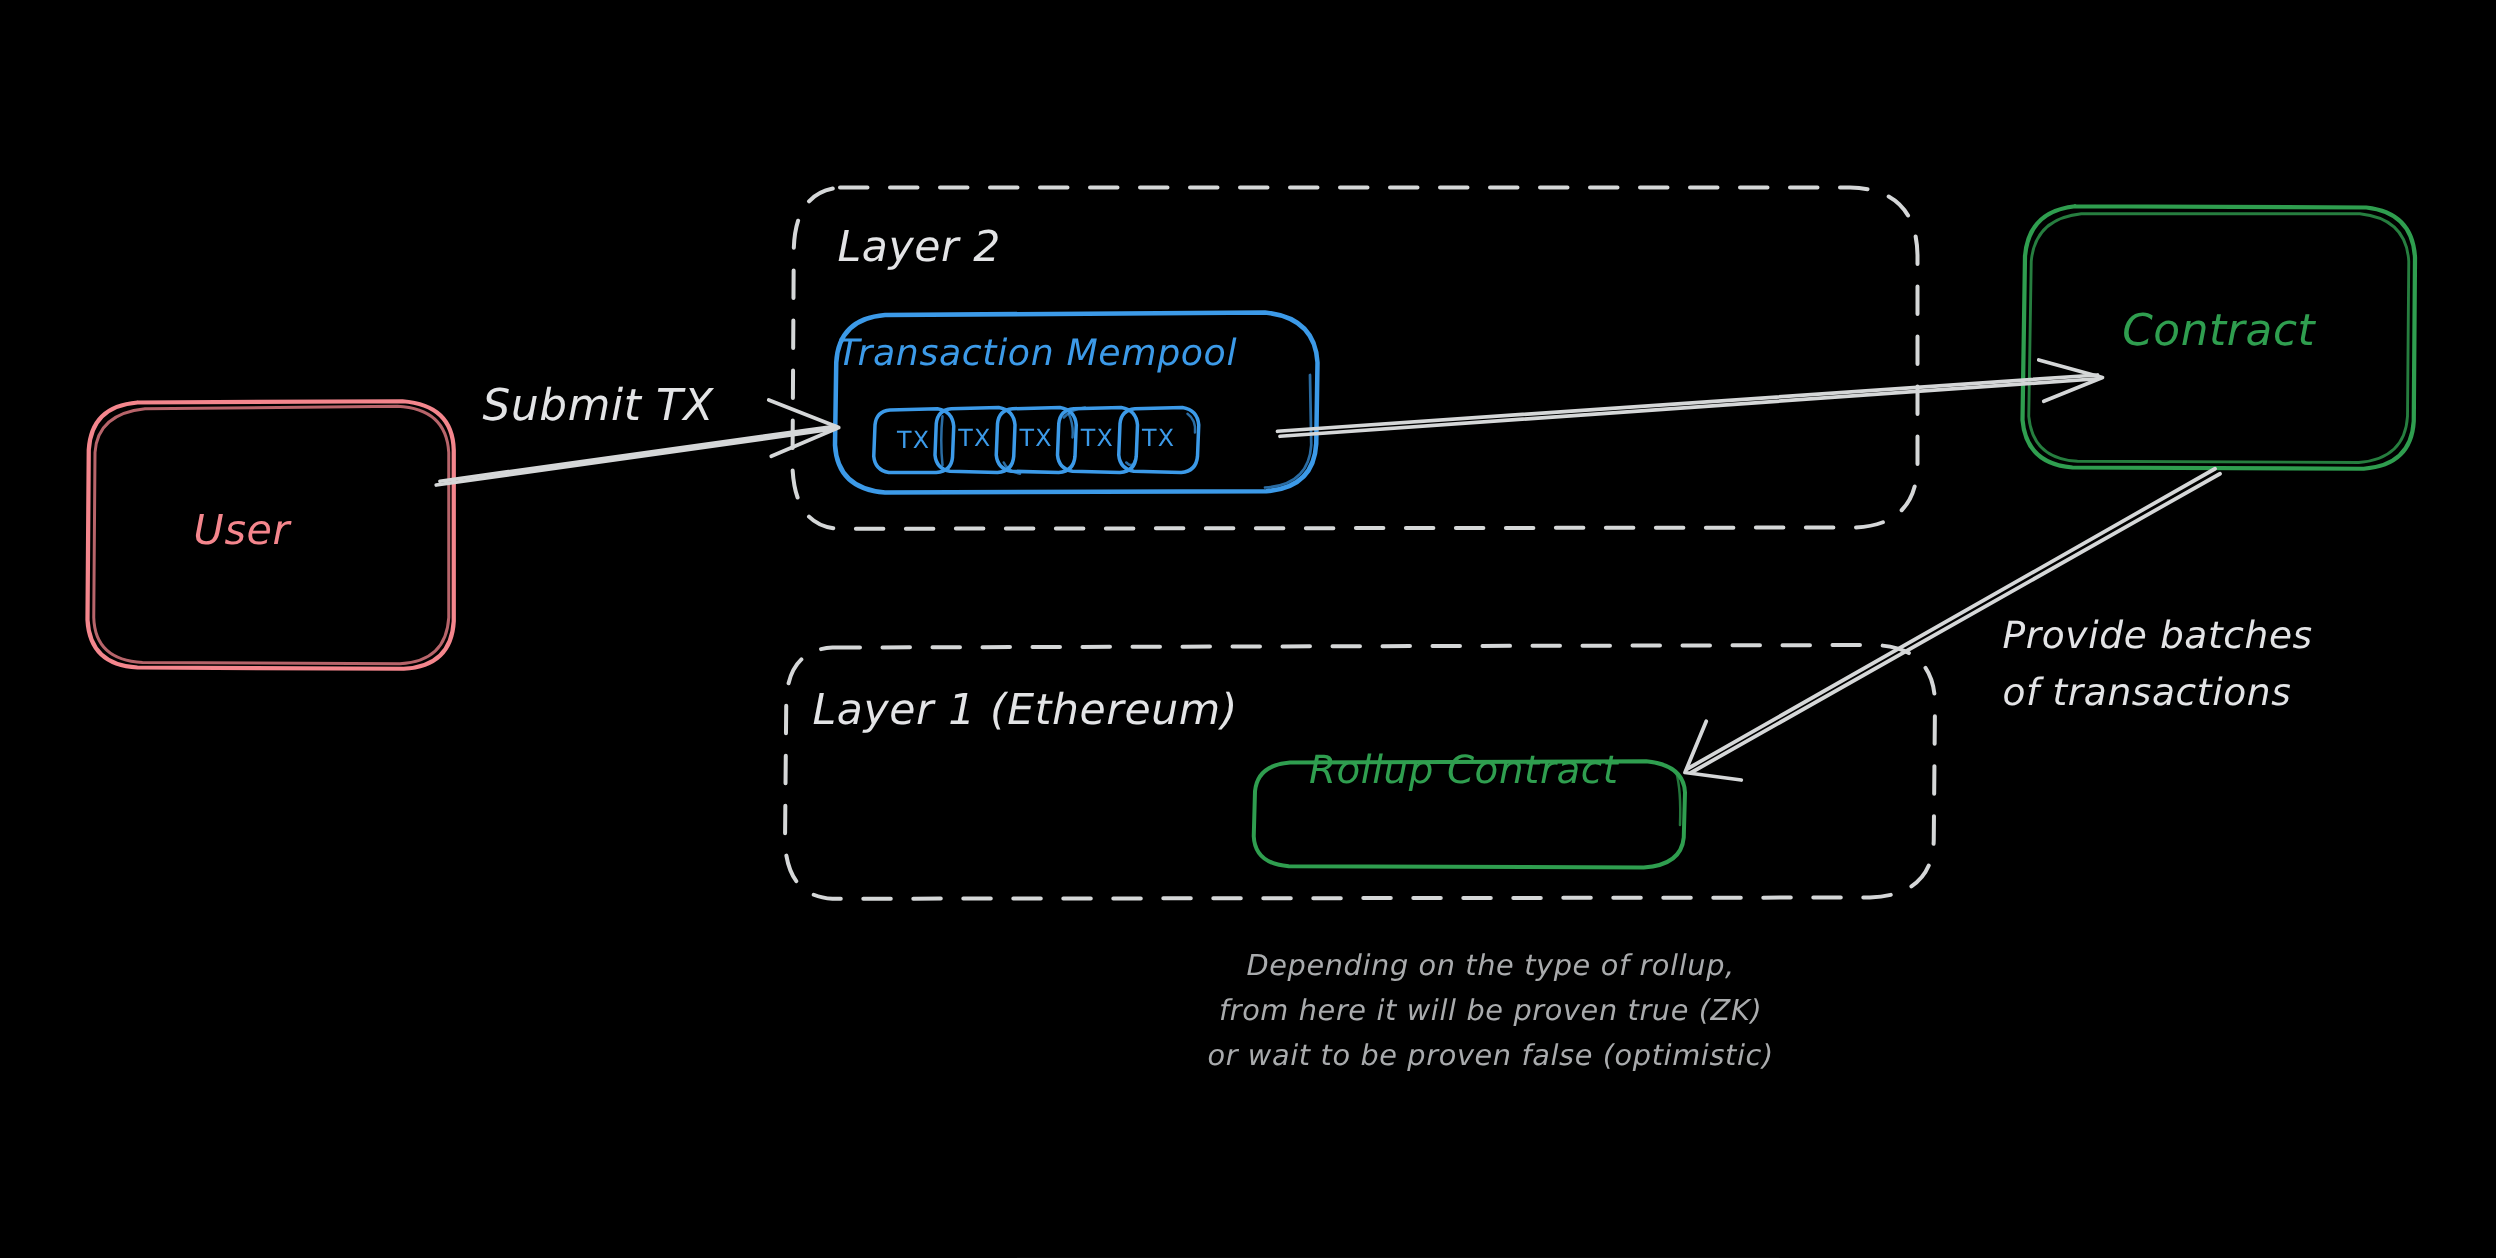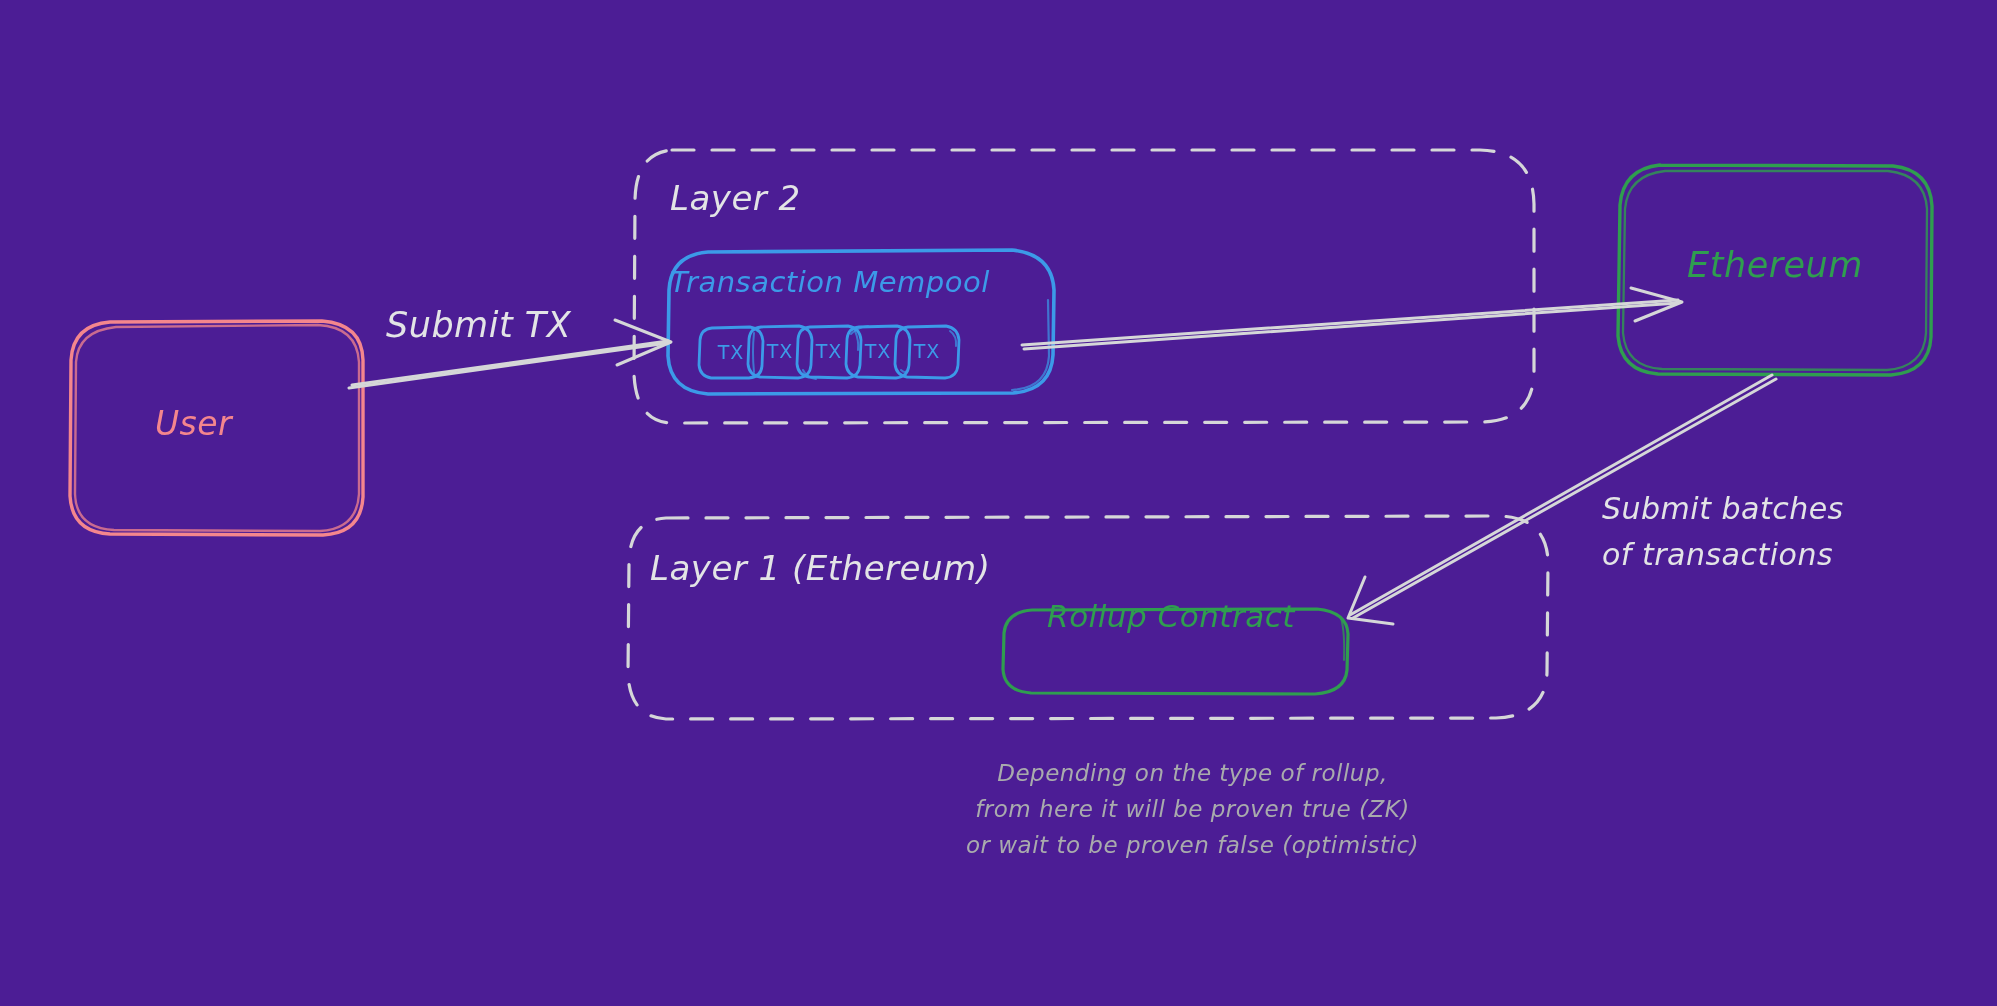--- a/index.html
+++ b/index.html
@@ -11,21 +11,21 @@
   body {
     width: 1997px;
     height: 1006px;
     overflow: hidden;
     font-family: "DejaVu Sans", sans-serif;
   }
   #canvas {
     position: relative;
     width: 1997px;
     height: 1006px;
-    background: #4c1d95;
+    background: #000000;
   }
   svg.diagram {
     position: absolute;
     inset: 0;
     width: 1997px;
     height: 1006px;
   }
   
   .sketch-stroke {
     fill: none;
@@ -207,29 +207,29 @@
     </g>
 
   </svg>
 
   <div class="lbl lbl-hand label-layer2">Layer 2</div>
 
   <div class="lbl lbl-hand label-layer1">Layer 1 (Ethereum)</div>
 
   <div class="lbl lbl-hand label-user">User</div>
 
-  <div class="lbl lbl-hand label-sequencer">Ethereum</div>
+  <div class="lbl lbl-hand label-sequencer">Contract</div>
 
   <div class="lbl lbl-hand label-mempool">Transaction Mempool</div>
 
   <div class="lbl lbl-hand label-rollup">Rollup Contract</div>
 
   <div class="lbl lbl-hand label-submit-tx">Submit TX</div>
 
-  <div class="lbl lbl-hand label-provide"><span>Submit batches</span><br><span>of transactions</span></div>
+  <div class="lbl lbl-hand label-provide"><span>Provide batches</span><br><span>of transactions</span></div>
 
   <div class="lbl lbl-hand label-note"><span>Depending on the type of rollup,</span><br><span>from here it will be proven true (ZK)</span><br><span>or wait to be proven false (optimistic)</span></div>
 
   <div class="tx-label" style="left:699px;top:341px;width:64px;">TX</div>
   <div class="tx-label" style="left:748px;top:340px;width:64px;">TX</div>
   <div class="tx-label" style="left:797px;top:340px;width:64px;">TX</div>
   <div class="tx-label" style="left:846px;top:340px;width:64px;">TX</div>
   <div class="tx-label" style="left:895px;top:340px;width:64px;">TX</div>
 
 </div>

